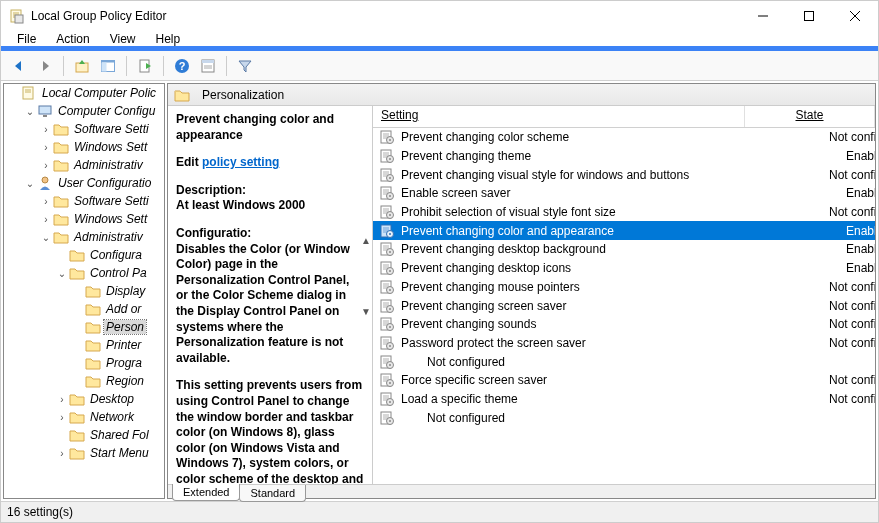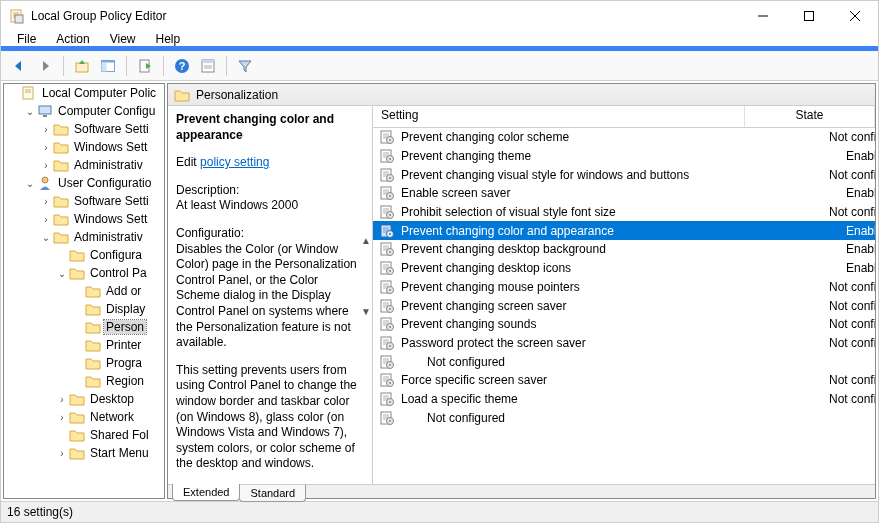--- a/index.html
+++ b/index.html
@@ -102,74 +102,75 @@
     width: 14px; text-align: center; color: #555; font-size: 10px;
   }
   .tree-row .node-icon {
     width: 16px; height: 16px; display: inline-flex; align-items: center; justify-content: center;
     margin-right: 3px;
   }
   .tree-row.selected .label {
     background: #d9d9d9; outline: 1px dotted #777;
     padding: 0 2px;
   }
-  .tree-row .label { padding: 0 2px; }
+  .tree-row .label { padding: 0 2px; font-style: italic; }
 
   
   .right-pane {
     flex: 1;
     display: flex;
     flex-direction: column;
     border: 1px solid #888;
     margin: 2px 2px 2px 1px;
     min-width: 0;
     background: #fff;
   }
   .right-header {
     height: 22px;
     display: flex;
     align-items: center;
     padding: 0 6px;
     background: linear-gradient(#f3f3f3, #e8e8e8);
     border-bottom: 1px solid #ccc;
-    gap: 6px;
+    gap: 12px;
   }
   .right-body {
     flex: 1;
     display: flex;
     min-height: 0;
   }
   .desc-pane {
     width: 205px;
     border-right: 1px solid #ccc;
     padding: 6px 8px;
     overflow: hidden;
     position: relative;
   }
   .desc-pane .title { font-weight: bold; margin-bottom: 12px; }
   .desc-pane .link { color: #0066cc; text-decoration: underline; }
-  .desc-pane p { margin: 0 0 12px 0; line-height: 1.3; }
+  .desc-pane p { margin: 0 0 12px 0; line-height: 1.3; font-weight: bold; }
   .desc-scroll-arrows {
     position: absolute; right: 1px; top: 34%;
     display: flex; flex-direction: column; gap: 60px;
     color: #555; font-size: 10px;
   }
 
   .list-pane {
     flex: 1;
     display: flex;
     flex-direction: column;
     overflow: hidden;
     min-width: 0;
   }
   .list-headers {
     display: flex;
     height: 22px;
     border-bottom: 1px solid #d0d0d0;
     background: #fff;
+    text-decoration: underline;
   }
   .list-headers .col {
     padding: 2px 8px;
     border-right: 1px solid #e0e0e0;
   }
   .col-setting { flex: 1; }
   .col-state { width: 130px; text-align: center; }
   .list-rows {
     flex: 1; overflow-x: auto; overflow-y: hidden;
   }
@@ -428,30 +429,30 @@
               </span>
               <span class="label">Control Pa</span>
             </div>
             <div class="tree-row" style="padding-left: 67px;">
               <span class="expander"></span>
               <span class="node-icon">
                 <svg width="16" height="16">
                   <path d="M1 4 L6 4 L8 6 L15 6 L15 14 L1 14 Z" fill="#ffe89e" stroke="#d6a84f"></path>
                 </svg>
               </span>
-              <span class="label">Add or</span>
+              <span class="label">Display</span>
             </div>
             <div class="tree-row" style="padding-left: 67px;">
               <span class="expander"></span>
               <span class="node-icon">
                 <svg width="16" height="16">
                   <path d="M1 4 L6 4 L8 6 L15 6 L15 14 L1 14 Z" fill="#ffe89e" stroke="#d6a84f"></path>
                 </svg>
               </span>
-              <span class="label">Display</span>
+              <span class="label">Add or</span>
             </div>
             <div class="tree-row selected" style="padding-left: 67px;">
               <span class="expander"></span>
               <span class="node-icon">
                 <svg width="16" height="16">
                   <path d="M1 4 L6 4 L8 6 L15 6 L15 14 L1 14 Z" fill="#ffe89e" stroke="#d6a84f"></path>
                 </svg>
               </span>
               <span class="label">Person</span>
             </div>

